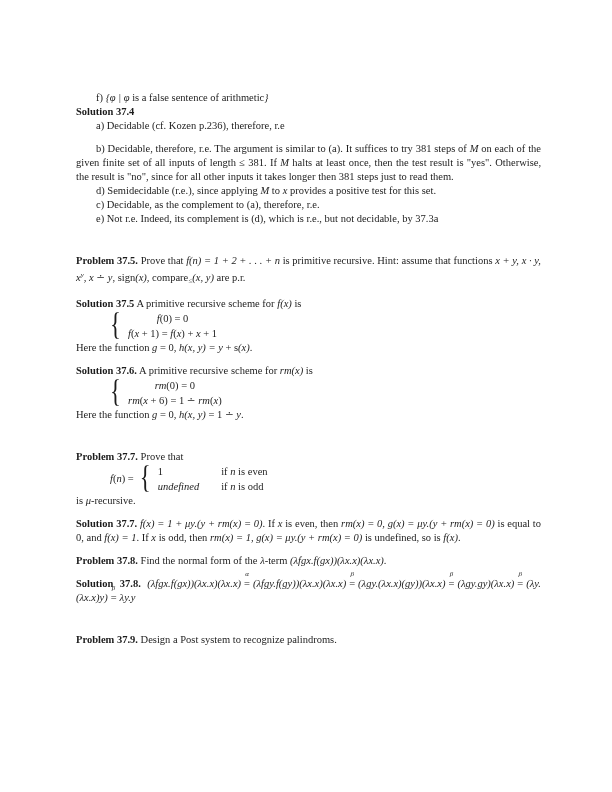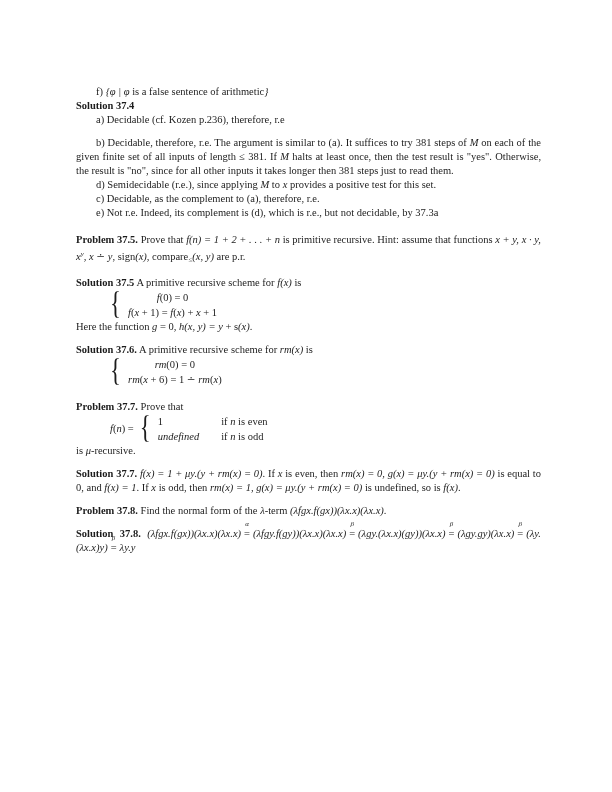--- a/index.html
+++ b/index.html
@@ -1,27 +1,27 @@
 <!DOCTYPE html>
 <html><head>
 <meta charset="utf-8">
 <style>
   html,body{margin:0;padding:0;background:#ffffff;}
   .page{
     position:relative;width:612px;height:792px;background:#ffffff;overflow:hidden;
     font-family:"Liberation Serif","DejaVu Serif",serif;
     font-size:10.5px;color:#1c1c1c;
   }
-  .content{position:absolute;left:76px;top:85px;width:465px;}
+  .content{position:absolute;left:76px;top:91px;width:465px;}
   p{margin:0;line-height:14px;text-align:justify;}
   p.last{text-align:left;}
   .indent{text-indent:20px;}
   .gap-s{}
   .gap-m{margin-top:9px;}
-  .gap-l{margin-top:13px;}
+  .gap-l{margin-top:28px;}
   .run-m,.run-i{font-style:italic;}
   .run-b{font-weight:bold;}
   .run-sup{font-style:italic;font-size:7px;vertical-align:4px;letter-spacing:0;}
   .run-sub{font-size:7.5px;vertical-align:-2px;}
   .rel{display:inline-block;position:relative;margin:0 3px;}
   .rel-sup{position:absolute;top:-6.5px;left:50%;transform:translateX(-50%);
     font-size:7px;font-style:italic;line-height:7px;}
   .display{display:flex;align-items:center;margin-left:34px;}
   .brace{font-size:23px;font-weight:400;transform:scaleY(1.35);transform-origin:center;
     margin-right:7px;line-height:28px;}
@@ -62,20 +62,21 @@
     <p class="gap-m last"><span class="run-b">Solution 37.6.</span><span class="run-t"> A primitive recursive scheme for </span><span class="run-m">rm(x)</span><span class="run-t"> is</span></p>
 
     <div class="display gap-s">
       <span class="brace">{</span>
       <div class="scheme-lines">
         <p><span class="run-m">rm</span><span class="run-t">(0) = 0</span></p>
         <p><span class="run-m">rm</span><span class="run-t">(</span><span class="run-m">x</span><span class="run-t"> + 6) = 1 ∸ </span><span class="run-m">rm</span><span class="run-t">(</span><span class="run-m">x</span><span class="run-t">)</span></p>
       </div>
     </div>
 
+    <p class="gap-s last"><span class="run-t">Here the function </span><span class="run-m">g</span><span class="run-t"> = 0, </span><span class="run-m">h(x, y)</span><span class="run-t"> = 1 ∸ </span><span class="run-m">y</span><span class="run-t">.</span></p>
 
     <p class="gap-l last"><span class="run-b">Problem 37.7.</span><span class="run-t"> Prove that</span></p>
 
     <div class="display gap-s">
       <p class="cases-lhs last"><span class="run-m">f</span><span class="run-t">(</span><span class="run-m">n</span><span class="run-t">) =</span></p>
       <span class="brace">{</span>
       <div class="case-grid">
         <p><span class="run-t">1</span></p>
         <p><span class="run-t">if </span><span class="run-m">n</span><span class="run-t"> is even</span></p>
         <p><span class="run-i">undefined</span></p>
@@ -83,15 +84,16 @@
       </div>
     </div>
 
     <p class="gap-s last"><span class="run-t">is </span><span class="run-m">μ</span><span class="run-t">-recursive.</span></p>
 
     <p class="gap-m"><span class="run-b">Solution 37.7.</span><span class="run-t"> </span><span class="run-m">f(x) = 1 + μy.(y + rm(x) = 0)</span><span class="run-t">. If </span><span class="run-m">x</span><span class="run-t"> is even, then </span><span class="run-m">rm(x) = 0, g(x) = μy.(y + rm(x) = 0)</span><span class="run-t"> is equal to 0, and </span><span class="run-m">f(x) = 1</span><span class="run-t">. If </span><span class="run-m">x</span><span class="run-t"> is odd, then </span><span class="run-m">rm(x) = 1, g(x) = μy.(y + rm(x) = 0)</span><span class="run-t"> is undefined, so is </span><span class="run-m">f(x)</span><span class="run-t">.</span></p>
 
     <p class="gap-m last"><span class="run-b">Problem 37.8.</span><span class="run-t"> Find the normal form of the </span><span class="run-m">λ</span><span class="run-t">-term </span><span class="run-m">(λfgx.f(gx))(λx.x)(λx.x)</span><span class="run-t">.</span></p>
     <p class="gap-m"><span class="run-b">Solution 37.8.</span><span class="run-t"> </span><span class="run-m">(λfgx.f(gx))(λx.x)(λx.x)</span><span class="rel"><span class="rel-sup">α</span><span class="rel-eq">=</span></span><span class="run-m">(λfgy.f(gy))(λx.x)(λx.x)</span><span class="rel"><span class="rel-sup">β</span><span class="rel-eq">=</span></span><span class="run-m">(λgy.(λx.x)(gy))(λx.x)</span><span class="rel"><span class="rel-sup">β</span><span class="rel-eq">=</span></span><span class="run-m">(λgy.gy)(λx.x)</span><span class="rel"><span class="rel-sup">β</span><span class="rel-eq">=</span></span><span class="run-m">(λy.(λx.x)y)</span><span class="rel"><span class="rel-sup">β</span><span class="rel-eq">=</span></span><span class="run-m">λy.y</span></p>
 
+    <p class="gap-l last"><span class="run-b">Problem 37.9.</span><span class="run-t"> Design a Post system to recognize palindroms.</span></p>
 
   </div>
 </div>
 
 </body></html>

